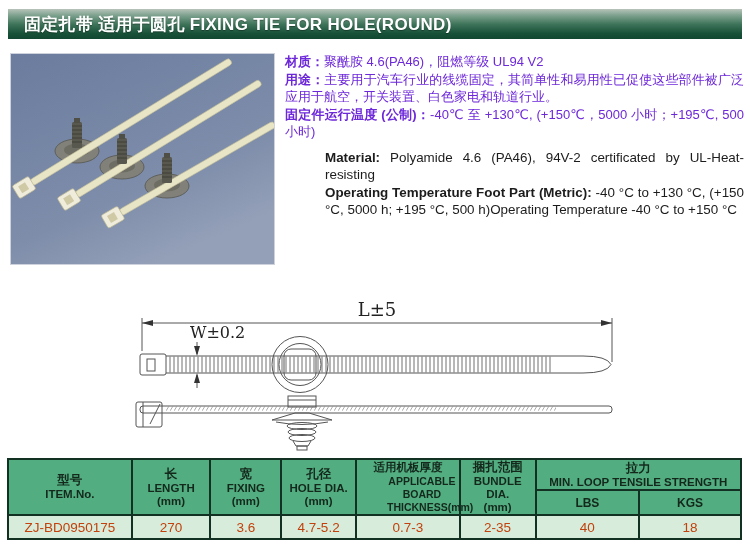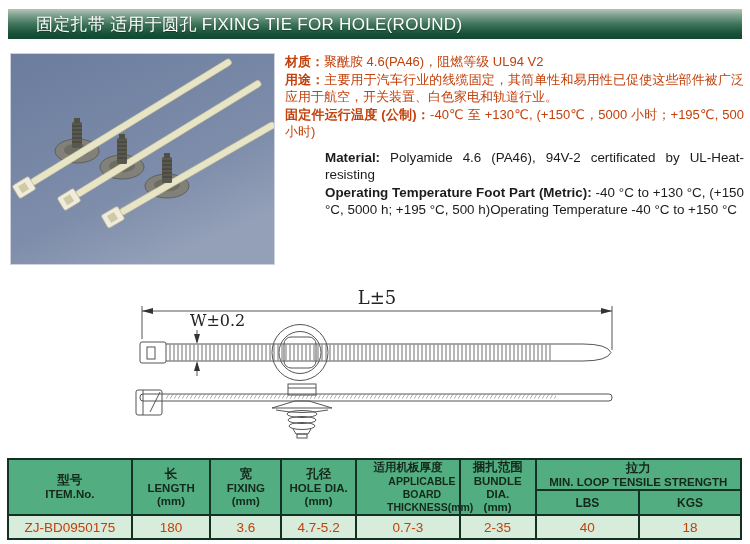--- a/index.html
+++ b/index.html
@@ -3,37 +3,37 @@
 <meta charset="utf-8">
 <style>
   html,body{margin:0;padding:0;background:#fff;}
   .page{position:relative;width:750px;height:544px;background:#ffffff;overflow:hidden;
         font-family:"Liberation Sans","DejaVu Sans",sans-serif;color:#222;}
 
   
   .title-bar{position:absolute;left:8px;top:9px;width:734px;height:30px;
     background:linear-gradient(180deg,#b7c3ba 0%,#7ba08c 22%,#3c7258 52%,#175138 82%,#124731 100%);
     display:flex;align-items:center;}
-  .title-bar span{color:#ffffff;font-weight:normal;font-size:17px;letter-spacing:.3px;padding-left:28px;
+  .title-bar span{color:#ffffff;font-weight:bold;font-size:17px;letter-spacing:.3px;padding-left:16px;
     text-shadow:0 1px 1px rgba(0,0,0,.35);white-space:nowrap;}
 
   
   .photo{position:absolute;left:10px;top:53px;width:265px;height:212px;border:1px solid #cdd2dc;box-sizing:border-box;}
   .photo svg{display:block;}
 
   
   .specs{position:absolute;left:285px;top:53px;width:459px;}
   .specs p{margin:0;text-align:justify;}
-  .specs .cn{font-size:13px;line-height:17.5px;color:#c2410c;}
+  .specs .cn{font-size:13px;line-height:17.5px;color:#6d28d9;}
   .specs .en{font-size:13.4px;line-height:17.6px;color:#1c1c1c;padding-left:40px;}
   .specs .gap{height:8px;}
   .specs b{font-weight:bold;}
 
   
-  .drawing{position:absolute;left:0;top:284px;width:750px;height:174px;}
+  .drawing{position:absolute;left:0;top:296px;width:750px;height:174px;}
 
   
   table.spec{position:absolute;left:7px;top:458px;width:735px;border-collapse:collapse;table-layout:fixed;}
   table.spec th,table.spec td{border:2px solid #123122;padding:0 2px;text-align:center;vertical-align:middle;}
   table.spec th{background:#52ae80;color:#14281c;font-weight:normal;}
   table.spec .cnh{font-size:12.5px;font-weight:bold;line-height:15px;}
   table.spec .enh{font-size:11.5px;line-height:13px;font-weight:bold;}
   table.spec .sm .enh{font-size:10.5px;margin-left:28px;}
   table.spec .hrow1 th{height:28px;}
   table.spec .hrow2 th{height:22px;font-size:12px;font-weight:bold;}
@@ -232,21 +232,21 @@
         <div class="cnh">拉力</div>
         <div class="enh">MIN. LOOP TENSILE STRENGTH</div>
       </th>
     </tr>
     <tr class="hrow2">
       <th>LBS</th>
       <th>KGS</th>
     </tr>
     <tr>
       <td>ZJ-BD0950175</td>
-      <td>180</td>
+      <td>270</td>
       <td>3.6</td>
       <td>4.7-5.2</td>
       <td>0.7-3</td>
       <td>2-35</td>
       <td>40</td>
       <td>18</td>
     </tr>
   </tbody>
     </table>
 

